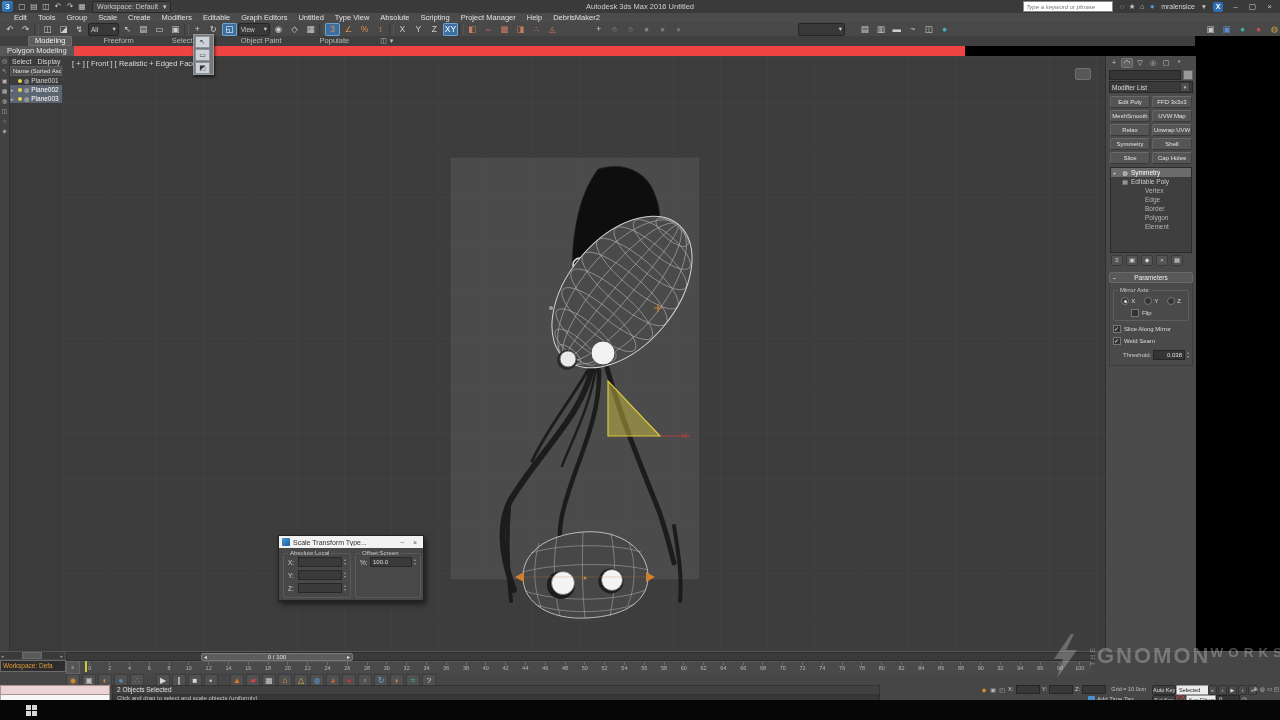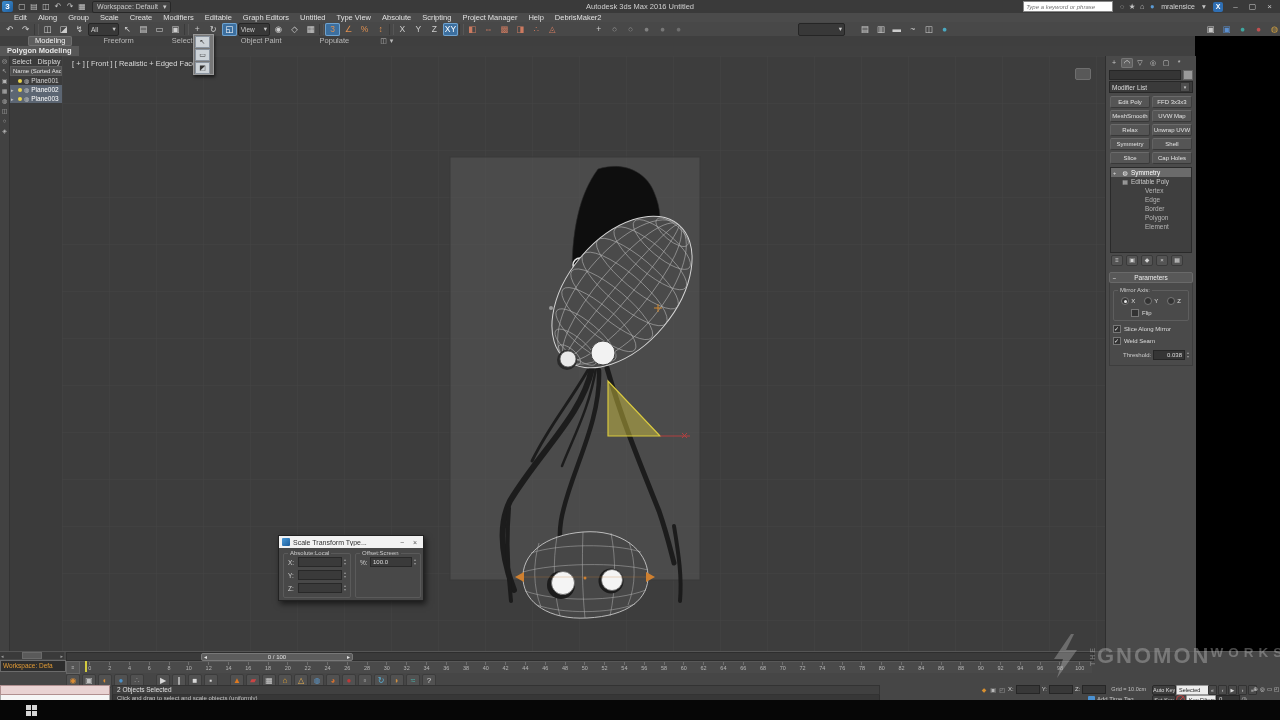--- a/index.html
+++ b/index.html
@@ -37,22 +37,22 @@
   .tsep{width:4px;height:11px;border-left:1px solid #3a3a3a;border-right:1px solid #565656;}
   .tdd{height:11px;background:#383838;border:1px solid #252525;border-radius:2px;display:flex;
        align-items:center;justify-content:space-between;padding:0 2px;font-size:6.5px;color:#ccc;}
   .tgap{height:1px;}
   
   #ribbonrow{left:0;top:36px;width:1195px;height:10px;background:#3f3f3f;display:flex;align-items:center;
              gap:24px;padding-left:28px;}
   .rtab{font-size:7.5px;color:#b8b8b8;height:10px;line-height:10px;padding:0 7px;}
   .rtab[data-state="on"]{background:#5d5d5d;color:#f2f2f2;box-shadow:inset 0 0 0 1px #707070;border-radius:2px;}
   #ribtools{display:flex;align-items:center;gap:3px;font-size:7px;color:#bbb;}
-  #polyrow{left:0;top:46px;width:1195px;height:10px;background:#404040;border-bottom:1px solid #333;
-           display:flex;align-items:center;font-weight:bold;}
+  #polyrow{left:0;top:46px;width:965px;height:10px;background:#ef4444;border-bottom:1px solid #333;
+           display:flex;align-items:center;}
   #polylabel{background:#575757;height:10px;line-height:10px;padding:0 7px;font-size:7.5px;color:#e5e5e5;}
   #flyout{left:193px;top:34px;width:17px;height:37px;background:#777;border:1px solid #999;z-index:60;
           display:flex;flex-direction:column;gap:1px;padding:1px;box-shadow:1px 2px 3px rgba(0,0,0,.6);}
   .flyi{width:13px;height:10px;background:#cdd3d8;border:1px solid #8a94a0;font-size:7px;color:#333;
         text-align:center;line-height:10px;}
   
   #explorer{left:0;top:56px;width:62px;height:595px;background:#3b3b3b;border-right:1px solid #2c2c2c;}
   #xstrip{position:absolute;left:0;top:0;width:9px;height:100%;background:#424242;border-right:1px solid #333;
           display:flex;flex-direction:column;align-items:center;gap:3px;padding-top:2px;}
   .xsi{font-size:6px;color:#b5b5b5;line-height:7px;}
@@ -238,21 +238,21 @@
     <span class="winbtn">–</span>
         <span class="winbtn">▢</span>
         <span class="winbtn">×</span>
       </span>
   </div>
 </div>
 
 <div class="abs" id="menubar">
 
 <span>Edit</span>
-    <span>Along</span>
+    <span>Tools</span>
     <span>Group</span>
     <span>Scale</span>
     <span>Create</span>
     <span>Modifiers</span>
     <span>Editable</span>
     <span>Graph Editors</span>
     <span>Untitled</span>
     <span>Type View</span>
     <span>Absolute</span>
     <span>Scripting</span>

